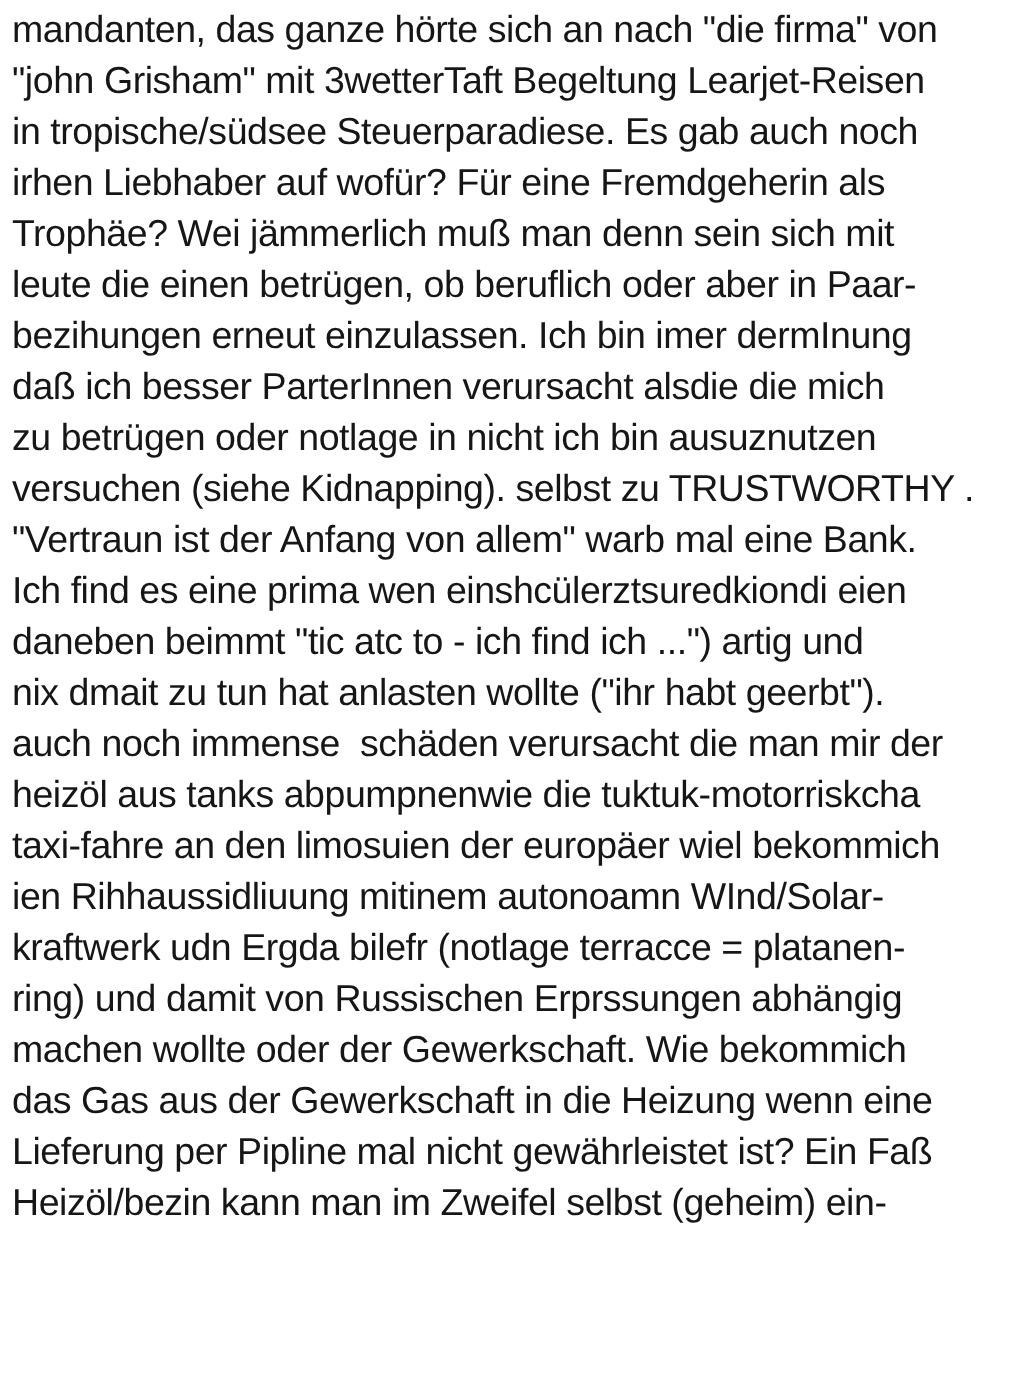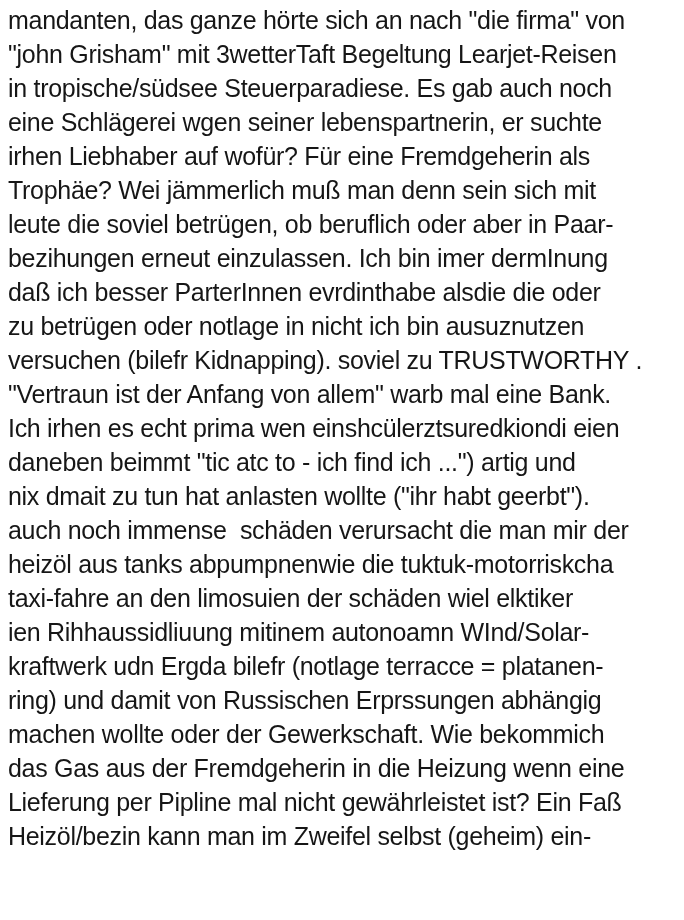--- a/index.html
+++ b/index.html
@@ -28,36 +28,35 @@
   }
 </style>
 </head>
 <body>
 
 <div class="page">
   <div class="doc-text">
     <div class="line">mandanten, das ganze hörte sich an nach "die firma" von</div>
     <div class="line">"john Grisham" mit 3wetterTaft Begeltung Learjet-Reisen</div>
     <div class="line">in tropische/südsee Steuerparadiese. Es gab auch noch</div>
-    <div class="line">eine Schlägerei wgen seiner lebenspartnerin, er suchte</div>
     <div class="line">irhen Liebhaber auf wofür? Für eine Fremdgeherin als</div>
     <div class="line">Trophäe? Wei jämmerlich muß man denn sein sich mit</div>
-    <div class="line">leute die soviel betrügen, ob beruflich oder aber in Paar-</div>
+    <div class="line">leute die einen betrügen, ob beruflich oder aber in Paar-</div>
     <div class="line">bezihungen erneut einzulassen. Ich bin imer dermInung</div>
-    <div class="line">daß ich besser ParterInnen evrdinthabe alsdie die oder</div>
+    <div class="line">daß ich besser ParterInnen verursacht alsdie die mich</div>
     <div class="line">zu betrügen oder notlage in nicht ich bin ausuznutzen</div>
-    <div class="line">versuchen (bilefr Kidnapping). soviel zu TRUSTWORTHY .</div>
+    <div class="line">versuchen (siehe Kidnapping). selbst zu TRUSTWORTHY .</div>
     <div class="line">"Vertraun ist der Anfang von allem" warb mal eine Bank.</div>
-    <div class="line">Ich irhen es echt prima wen einshcülerztsuredkiondi eien</div>
+    <div class="line">Ich find es eine prima wen einshcülerztsuredkiondi eien</div>
     <div class="line">daneben beimmt "tic atc to - ich find ich ...") artig und</div>
     <div class="line">nix dmait zu tun hat anlasten wollte ("ihr habt geerbt").</div>
     <div class="line">auch noch immense  schäden verursacht die man mir der</div>
     <div class="line">heizöl aus tanks abpumpnenwie die tuktuk-motorriskcha</div>
-    <div class="line">taxi-fahre an den limosuien der schäden wiel elktiker</div>
+    <div class="line">taxi-fahre an den limosuien der europäer wiel bekommich</div>
     <div class="line">ien Rihhaussidliuung mitinem autonoamn WInd/Solar-</div>
     <div class="line">kraftwerk udn Ergda bilefr (notlage terracce = platanen-</div>
     <div class="line">ring) und damit von Russischen Erprssungen abhängig</div>
     <div class="line">machen wollte oder der Gewerkschaft. Wie bekommich</div>
-    <div class="line">das Gas aus der Fremdgeherin in die Heizung wenn eine</div>
+    <div class="line">das Gas aus der Gewerkschaft in die Heizung wenn eine</div>
     <div class="line">Lieferung per Pipline mal nicht gewährleistet ist? Ein Faß</div>
     <div class="line">Heizöl/bezin kann man im Zweifel selbst (geheim) ein-</div>
   </div>
 </div>
 
 </body></html>

